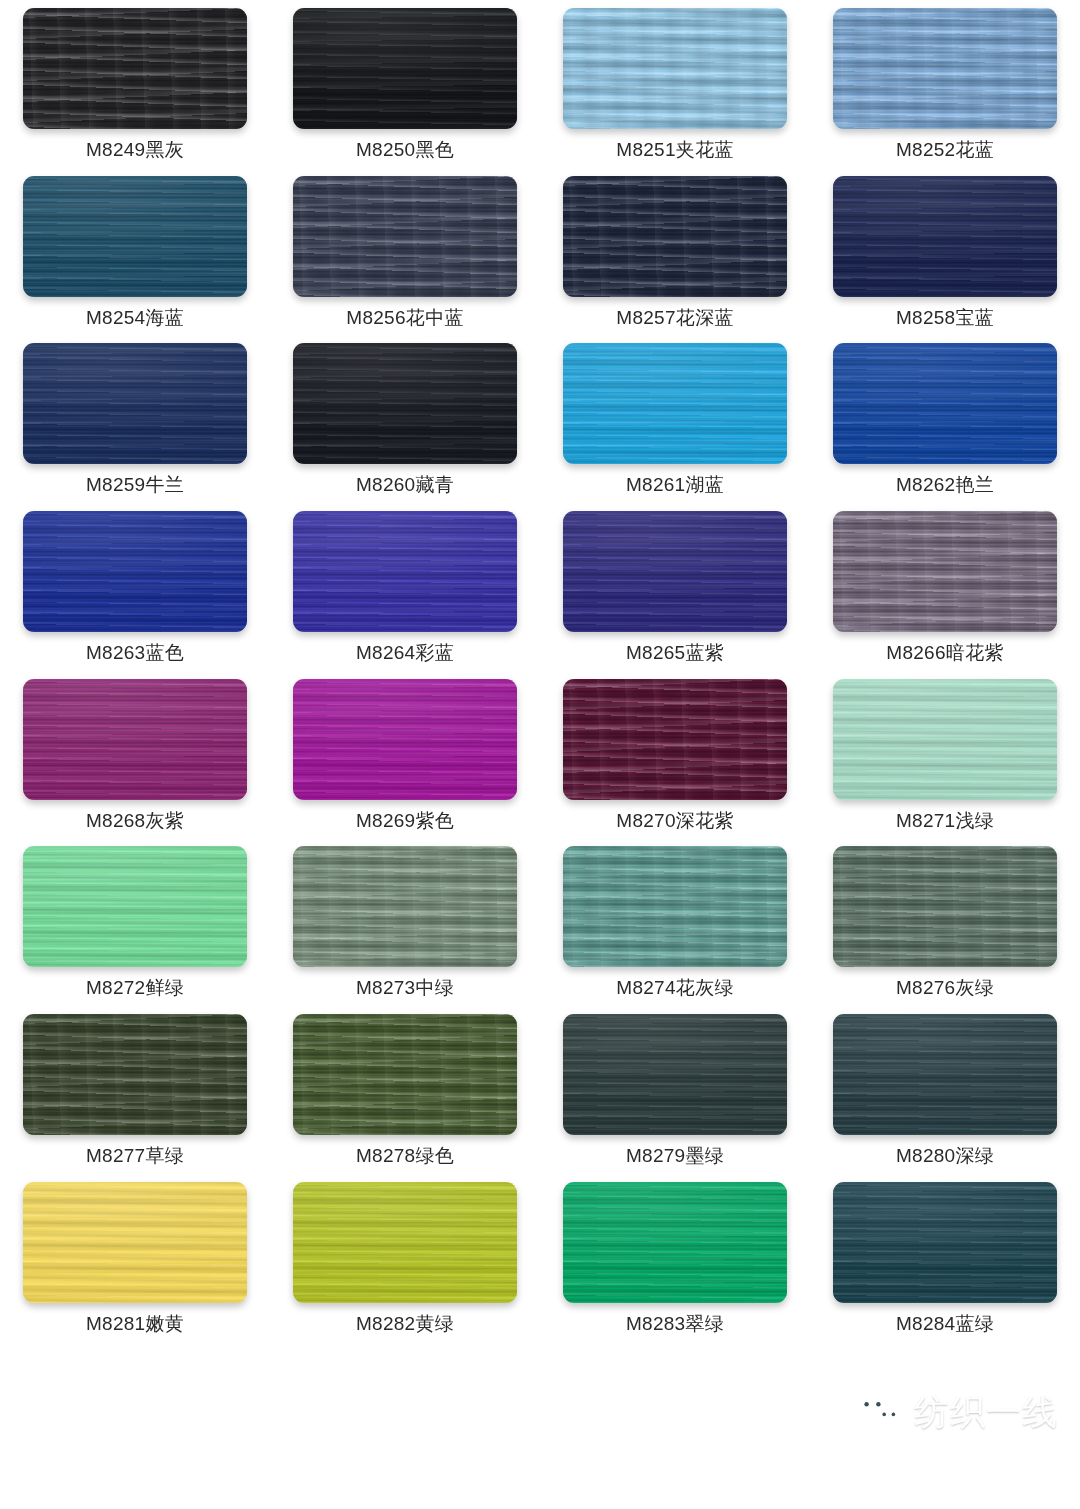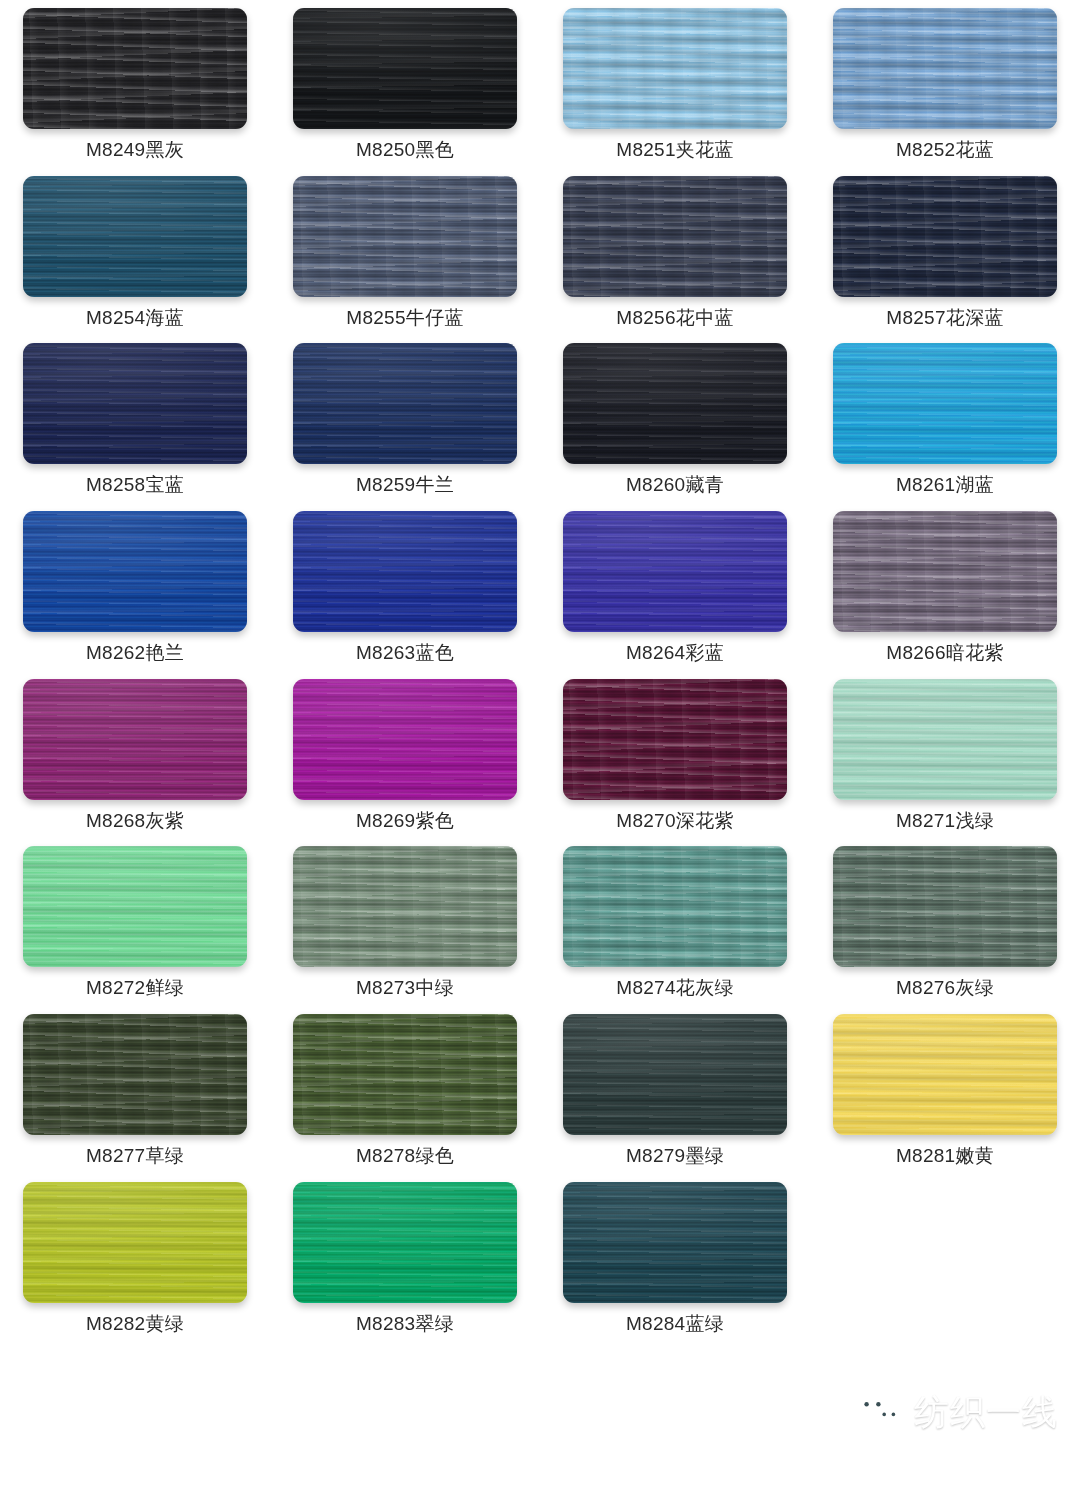--- a/index.html
+++ b/index.html
@@ -171,24 +171,20 @@
     </div>
     <div class="swatch-cell">
       <div class="swatch-chip heathered" style="background-color: rgb(127, 172, 217);"></div>
       <div class="swatch-label">M8252花蓝</div>
     </div>
     <div class="swatch-cell">
       <div class="swatch-chip" style="background-color: rgb(29, 78, 104);"></div>
       <div class="swatch-label">M8254海蓝</div>
     </div>
     <div class="swatch-cell">
-      <div class="swatch-chip heathered" style="background-color: rgb(83, 95, 120);"></div>
-      <div class="swatch-label">M8255牛仔蓝</div>
-    </div>
-    <div class="swatch-cell">
       <div class="swatch-chip heathered" style="background-color: rgb(59, 66, 86);"></div>
       <div class="swatch-label">M8256花中蓝</div>
     </div>
     <div class="swatch-cell">
       <div class="swatch-chip heathered" style="background-color: rgb(34, 43, 66);"></div>
       <div class="swatch-label">M8257花深蓝</div>
     </div>
     <div class="swatch-cell">
       <div class="swatch-chip" style="background-color: rgb(27, 36, 80);"></div>
       <div class="swatch-label">M8258宝蓝</div>
@@ -211,20 +207,24 @@
     </div>
     <div class="swatch-cell">
       <div class="swatch-chip" style="background-color: rgb(28, 47, 149);"></div>
       <div class="swatch-label">M8263蓝色</div>
     </div>
     <div class="swatch-cell">
       <div class="swatch-chip" style="background-color: rgb(55, 48, 163);"></div>
       <div class="swatch-label">M8264彩蓝</div>
     </div>
     <div class="swatch-cell">
+      <div class="swatch-chip" style="background-color: rgb(46, 42, 124);"></div>
+      <div class="swatch-label">M8265蓝紫</div>
+    </div>
+    <div class="swatch-cell">
       <div class="swatch-chip heathered" style="background-color: rgb(122, 111, 131);"></div>
       <div class="swatch-label">M8266暗花紫</div>
     </div>
     <div class="swatch-cell">
       <div class="swatch-chip" style="background-color: rgb(139, 38, 114);"></div>
       <div class="swatch-label">M8268灰紫</div>
     </div>
     <div class="swatch-cell">
       <div class="swatch-chip" style="background-color: rgb(160, 24, 155);"></div>
       <div class="swatch-label">M8269紫色</div>
@@ -257,20 +257,24 @@
       <div class="swatch-chip heathered" style="background-color: rgb(61, 74, 50);"></div>
       <div class="swatch-label">M8277草绿</div>
     </div>
     <div class="swatch-cell">
       <div class="swatch-chip heathered" style="background-color: rgb(75, 97, 53);"></div>
       <div class="swatch-label">M8278绿色</div>
     </div>
     <div class="swatch-cell">
       <div class="swatch-chip" style="background-color: rgb(44, 60, 60);"></div>
       <div class="swatch-label">M8279墨绿</div>
+    </div>
+    <div class="swatch-cell">
+      <div class="swatch-chip" style="background-color: rgb(42, 65, 71);"></div>
+      <div class="swatch-label">M8280深绿</div>
     </div>
     <div class="swatch-cell">
       <div class="swatch-chip" style="background-color: rgb(245, 218, 92);"></div>
       <div class="swatch-label">M8281嫩黄</div>
     </div>
     <div class="swatch-cell">
       <div class="swatch-chip" style="background-color: rgb(181, 196, 40);"></div>
       <div class="swatch-label">M8282黄绿</div>
     </div>
     <div class="swatch-cell">

